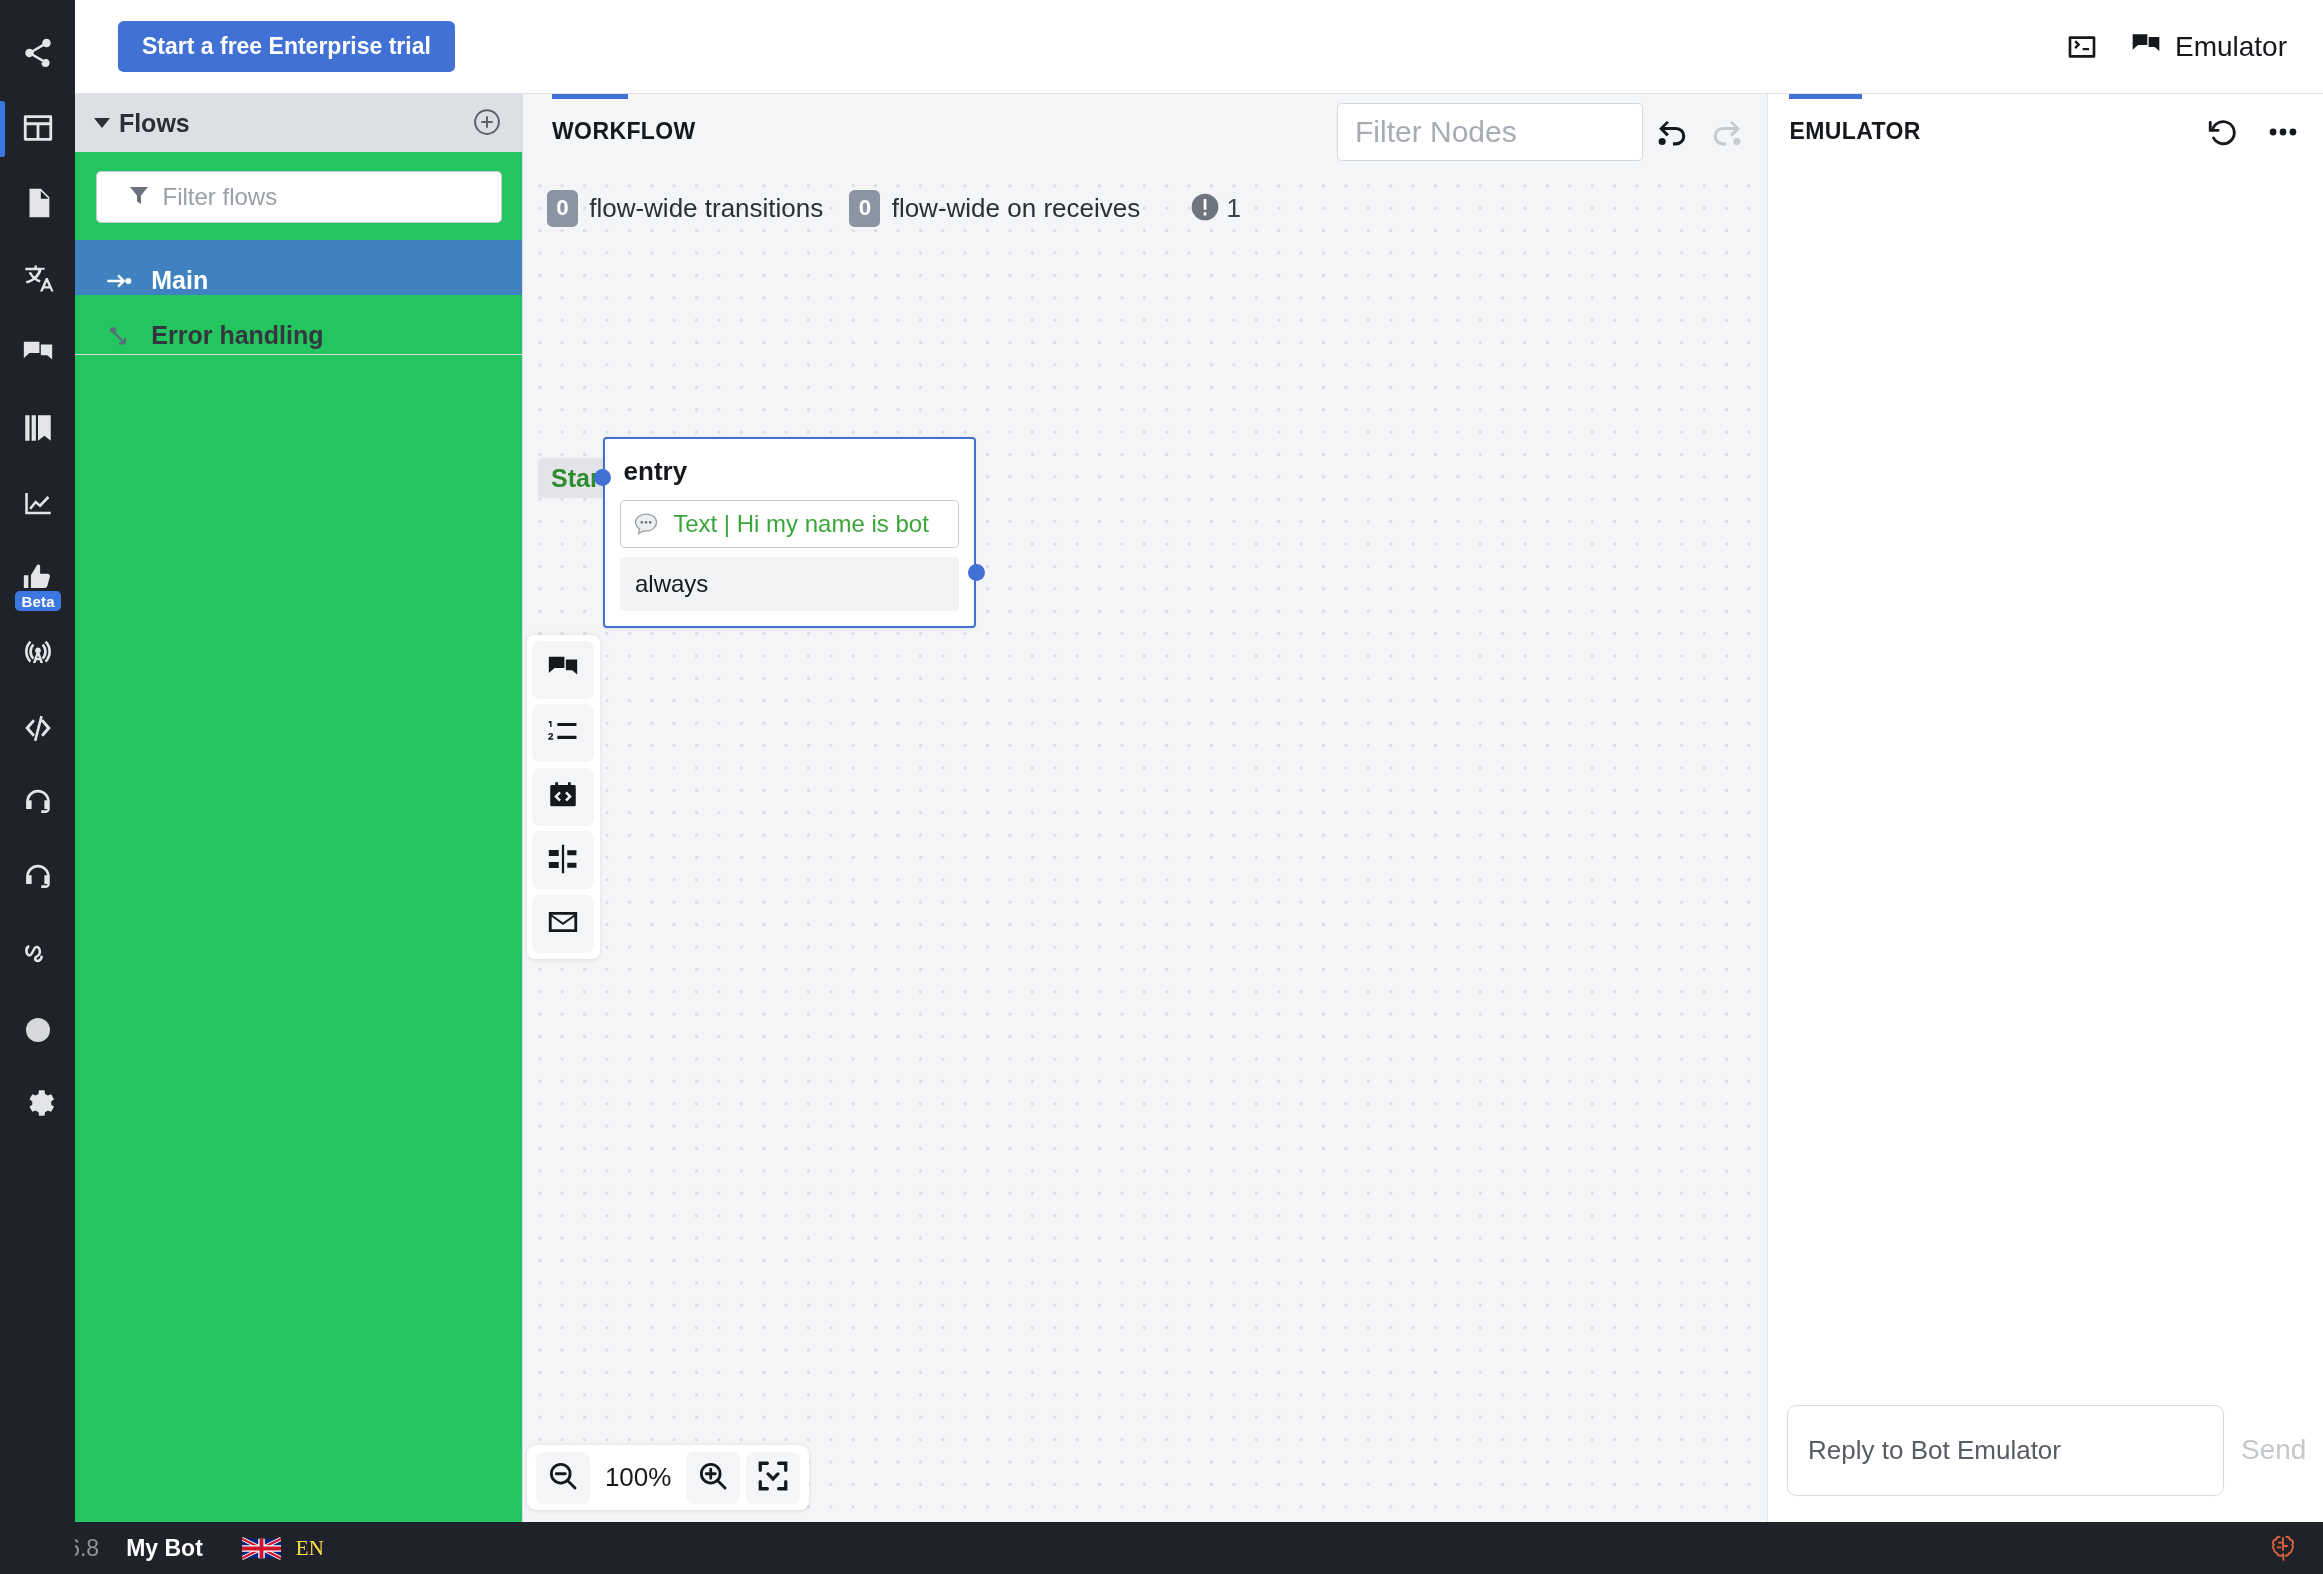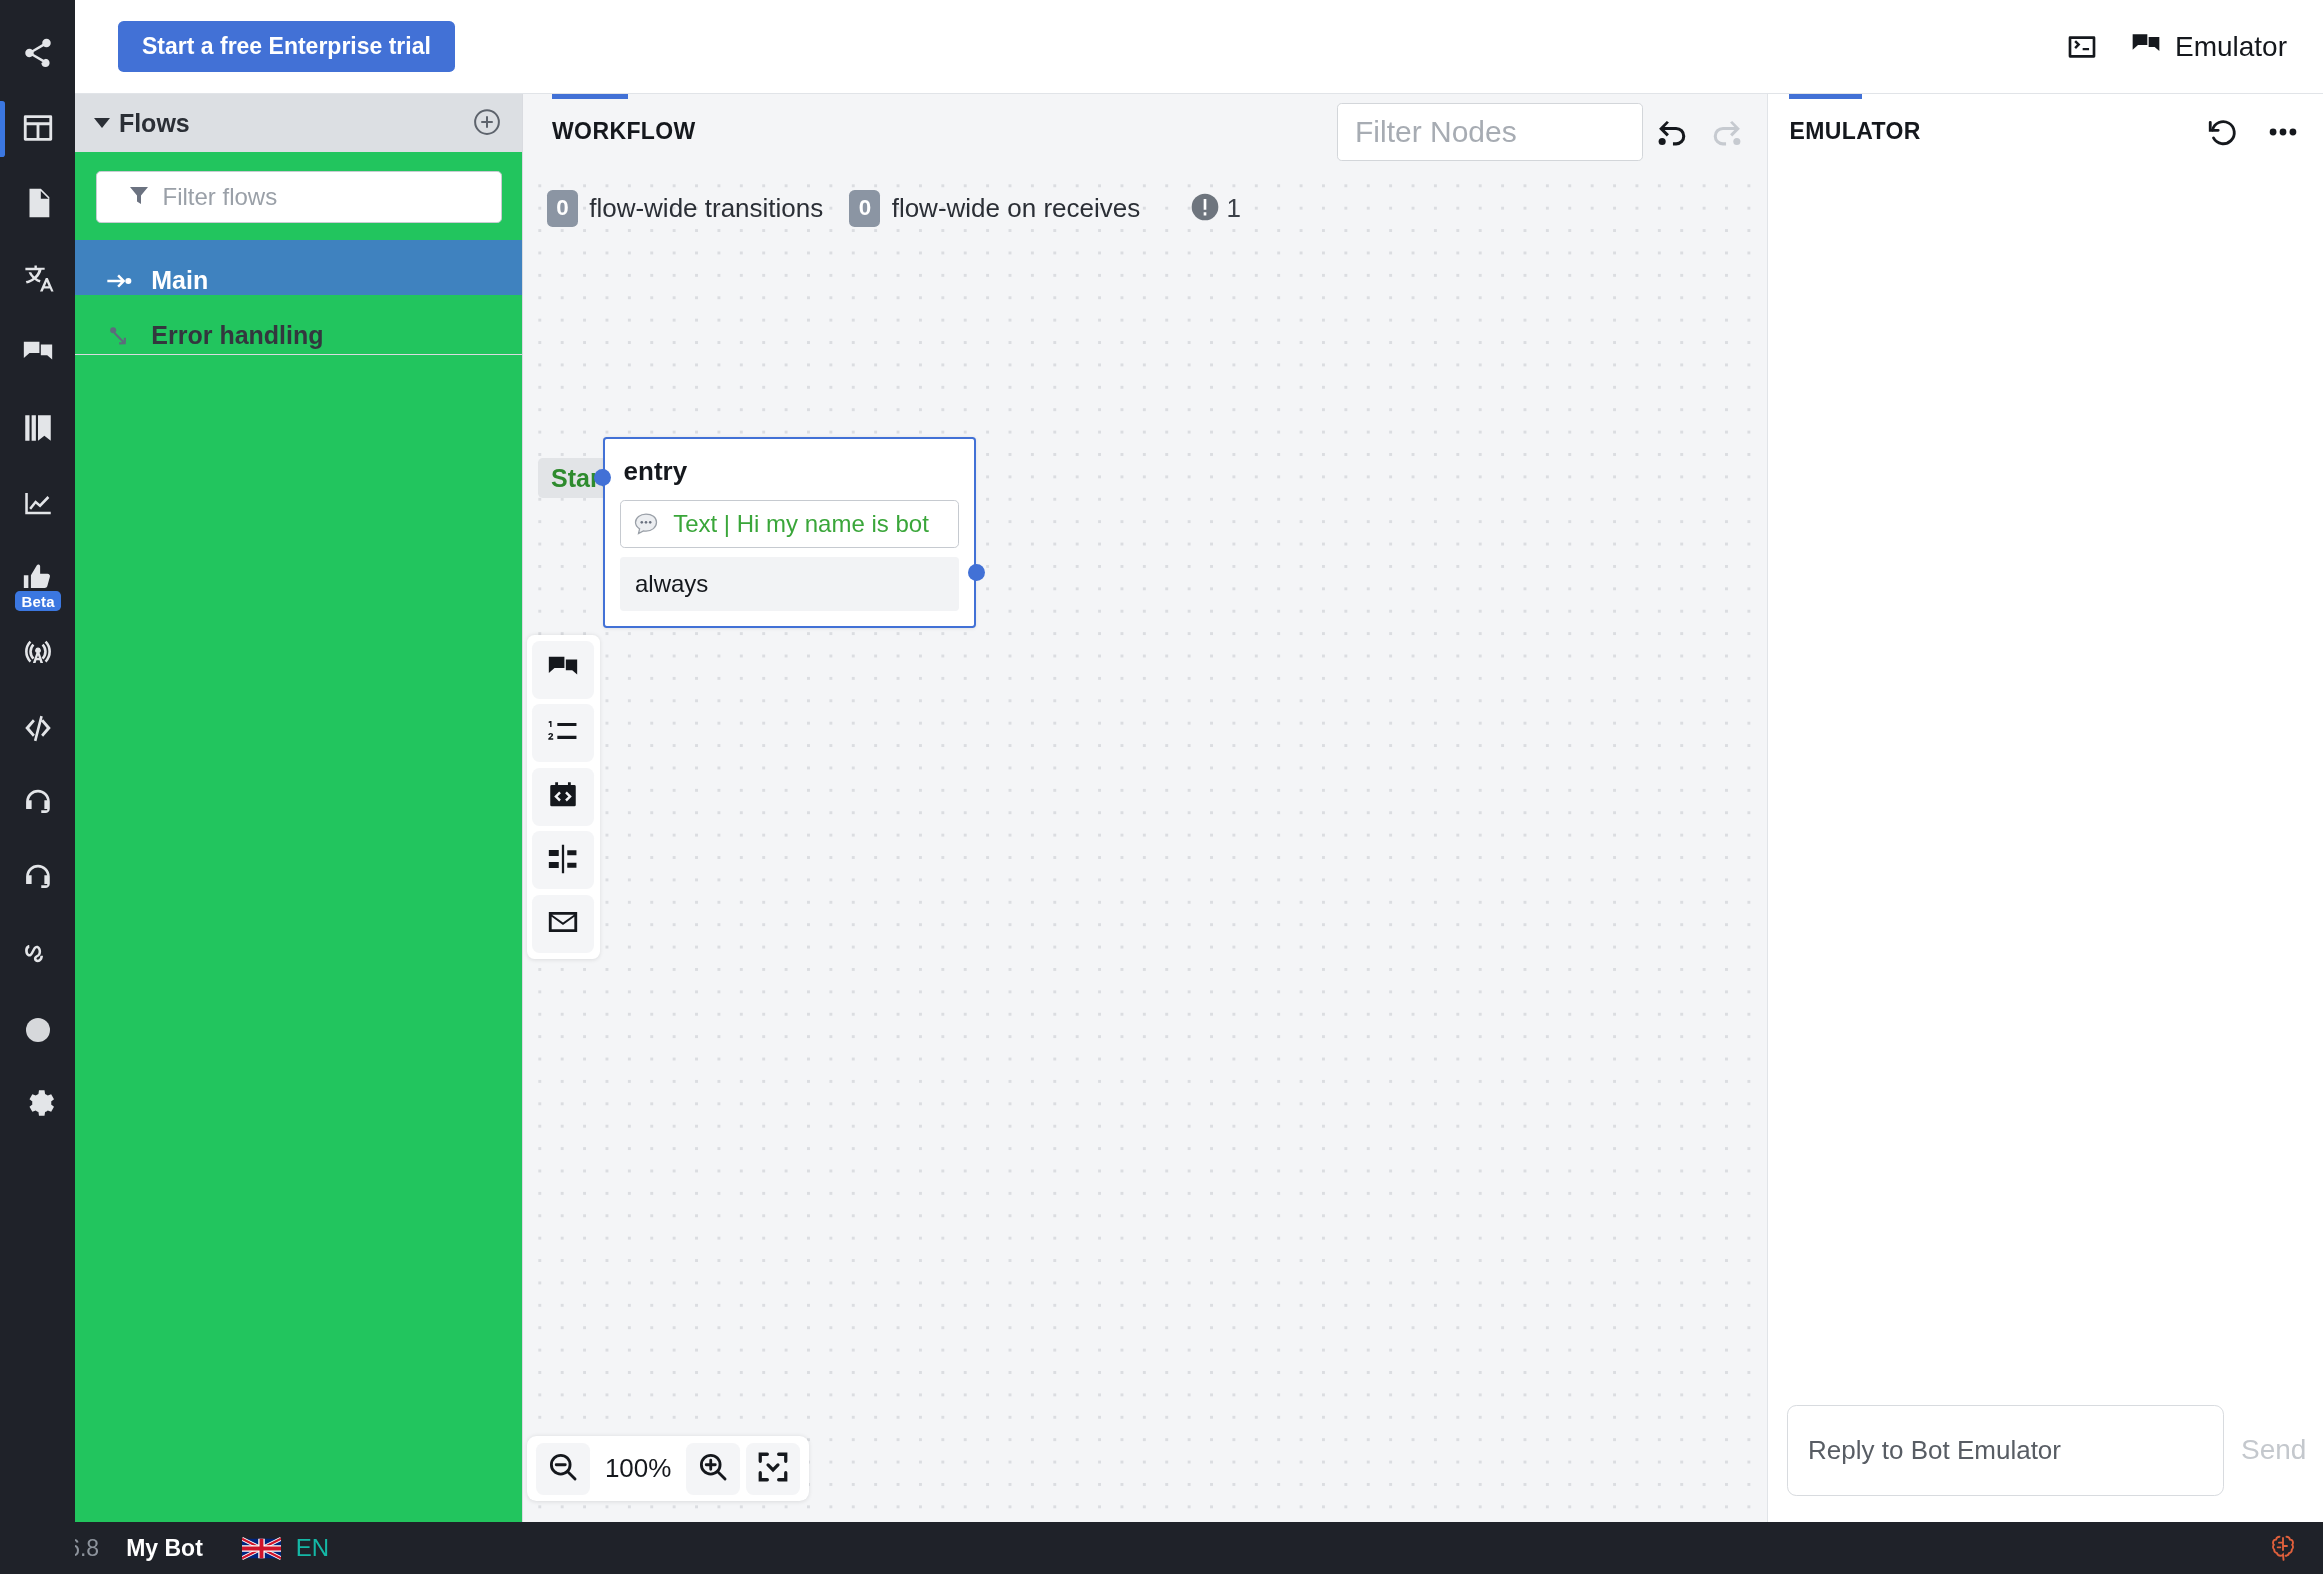--- a/index.html
+++ b/index.html
@@ -216,21 +216,21 @@
     display: flex; flex-direction: column; align-items: center; gap: 5.6px;
   }
   .pal-btn {
     width: 62px; height: 58px; border-radius: 7.5px; background: #f4f5f7;
     display: flex; align-items: center; justify-content: center; cursor: pointer;
   }
   .pal-btn svg { width: 34px; height: 34px; fill: #15181d; }
 
   
   #zoom-controls {
-    position: absolute; left: 3.7px; bottom: 22px;
+    position: absolute; left: 3.7px; bottom: 13px;
     height: 65px;
     background: #ffffff; border-radius: 9.3px;
     box-shadow: 0 0.9px 4.7px rgba(0,0,0,.10);
     display: flex; align-items: center; gap: 5.6px;
     padding: 0 9.3px;
   }
   .zc-btn {
     width: 54px; height: 52px; border-radius: 7.5px; background: #f4f5f7;
     display: flex; align-items: center; justify-content: center; cursor: pointer;
   }
@@ -276,21 +276,21 @@
   #statusbar {
     position: absolute; left: 0; bottom: 0;
     width: 2323px; height: 52px;
     background: #1f2229;
     display: flex; align-items: center;
     padding: 0 24px 0 22.4px;
   }
   #sb-version { font-size: 23px; color: #8d939c; }
   #sb-bot { font-size: 23px; color: #ffffff; font-weight: bold; margin-left: 27px; }
   #sb-flag { margin-left: 39px; display: flex; align-items: center; }
-  #sb-lang { font-size: 24px; color: #14b8a6; margin-left: 15px; }
+  #sb-lang { font-size: 21px; color: #fde047; margin-left: 15px; font-family: Liberation Serif, serif; }
   #sb-right { margin-left: auto; display: flex; align-items: center; }
   #sb-right svg { width: 32px; height: 32px; }
 </style>
 </head>
 <body>
 
 <div id="rail">
 
   <div class="rail-item">
     <span>

